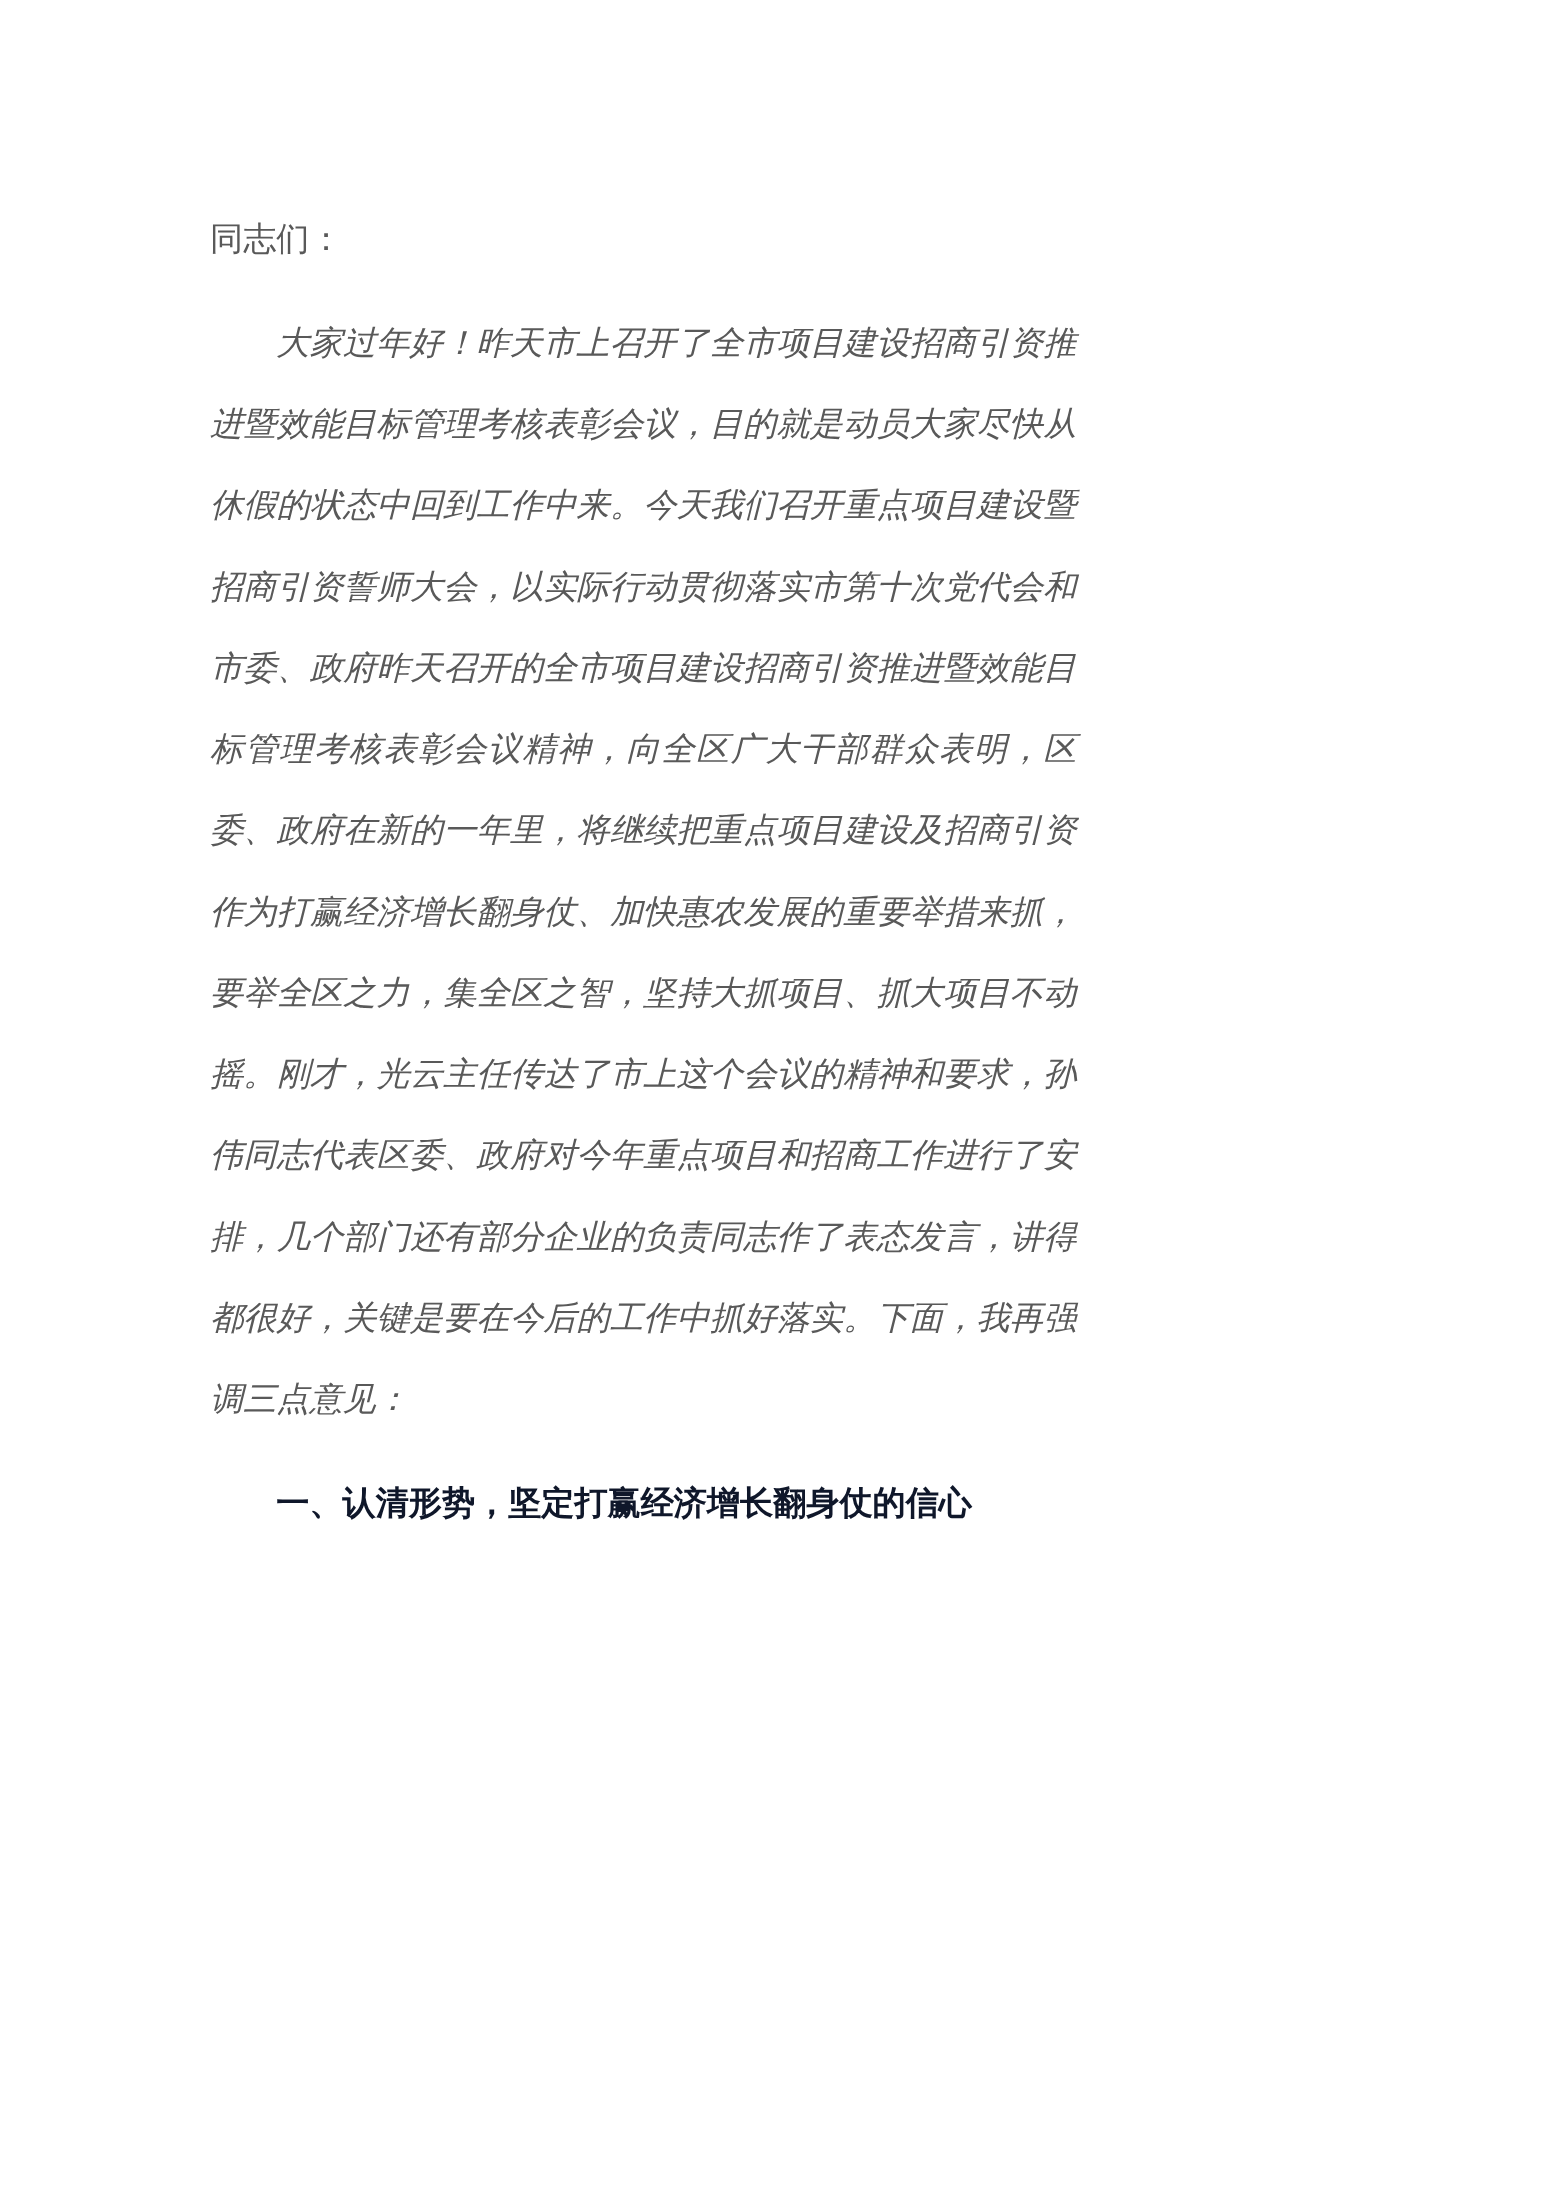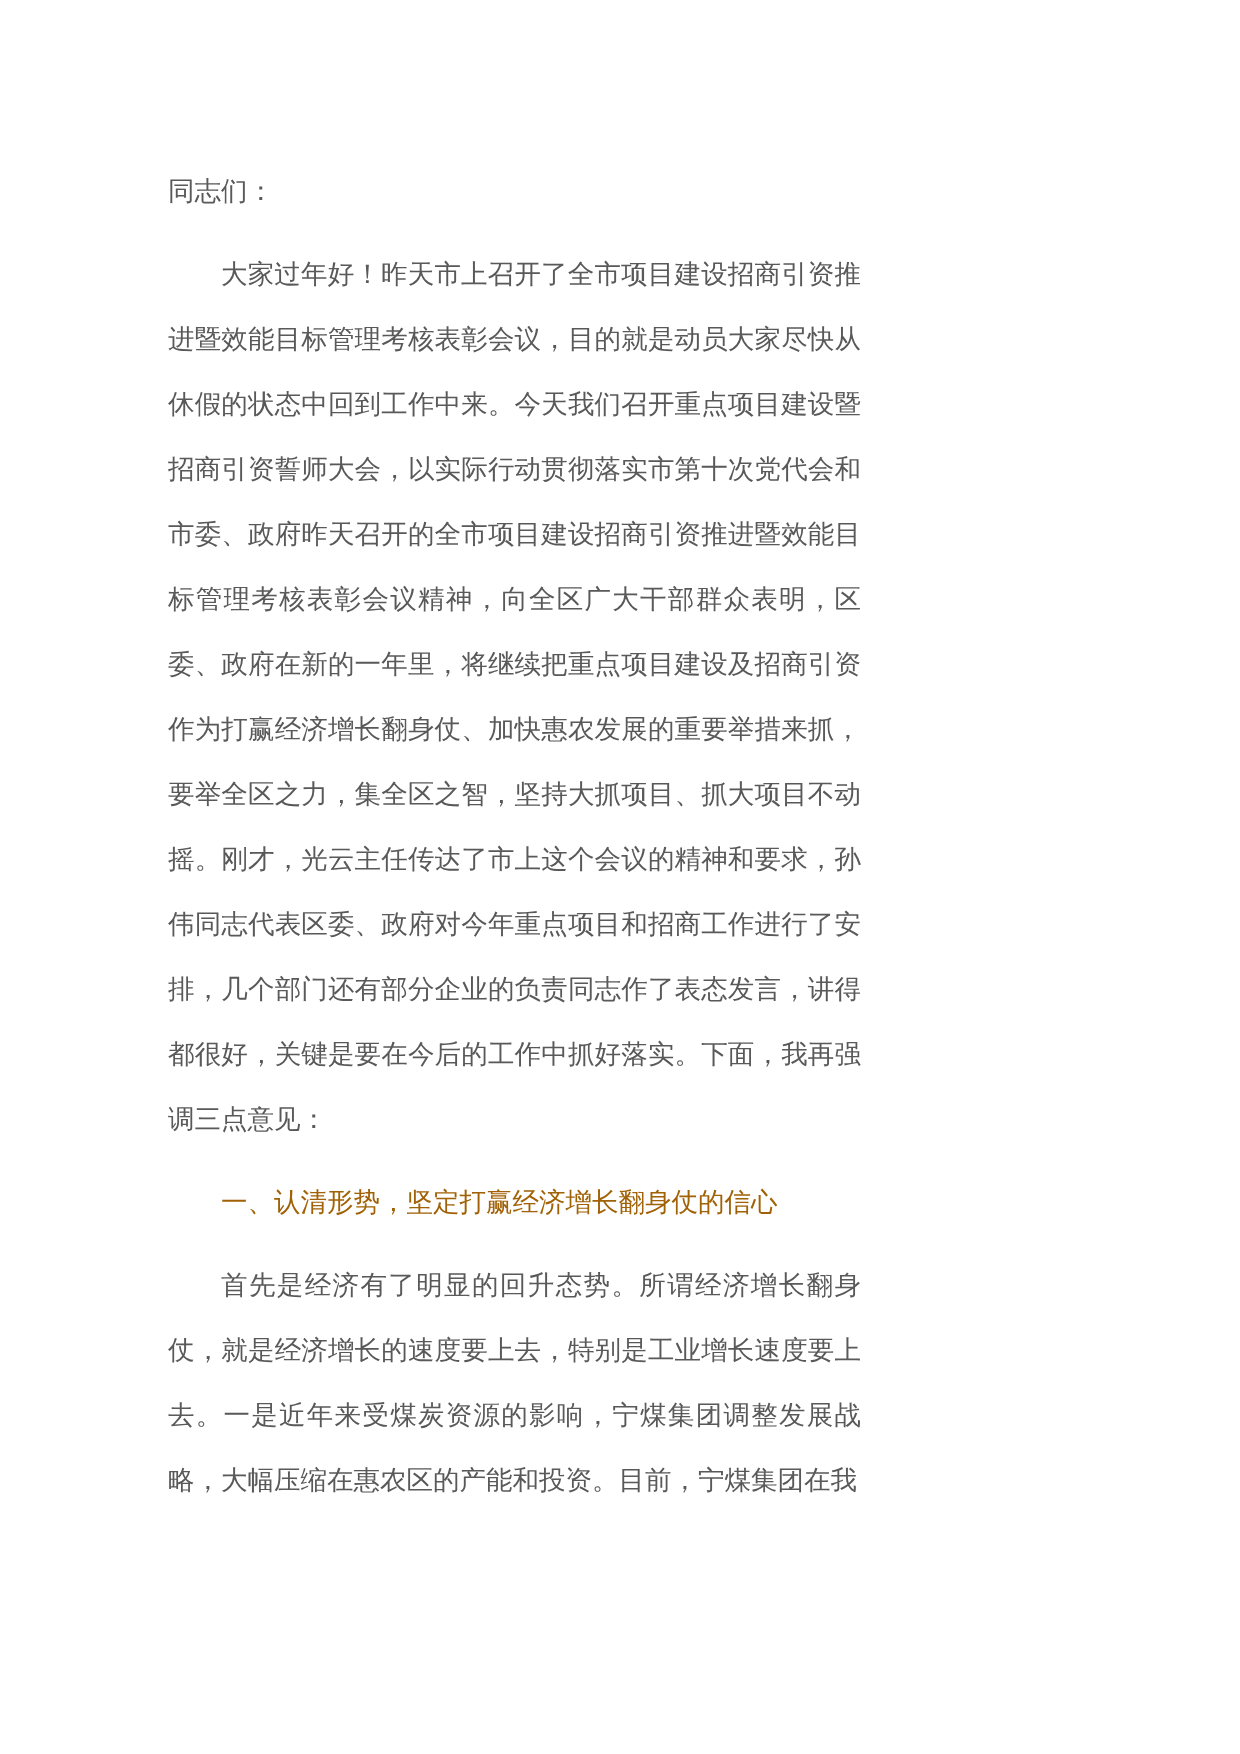--- a/index.html
+++ b/index.html
@@ -29,30 +29,30 @@
     text-align: justify;
     font-weight: normal;
     letter-spacing: 0;
     word-break: break-all;
   }
   .doc-body p.salutation {
     text-indent: 0;
   }
   .doc-body p.body {
     text-indent: 2em;
+    font-style: italic;
   }
   .doc-body p.heading {
     text-indent: 2em;
-    font-weight: normal;
-    color: #a16207;
+    font-weight: bold;
+    color: #0f172a;
   }
 </style>
 </head>
 <body>
 
 <div class="page">
   <div class="doc-body">
       <p class="salutation">同志们：</p>
       <p class="body">大家过年好！昨天市上召开了全市项目建设招商引资推进暨效能目标管理考核表彰会议，目的就是动员大家尽快从休假的状态中回到工作中来。今天我们召开重点项目建设暨招商引资誓师大会，以实际行动贯彻落实市第十次党代会和市委、政府昨天召开的全市项目建设招商引资推进暨效能目标管理考核表彰会议精神，向全区广大干部群众表明，区委、政府在新的一年里，将继续把重点项目建设及招商引资作为打赢经济增长翻身仗、加快惠农发展的重要举措来抓，要举全区之力，集全区之智，坚持大抓项目、抓大项目不动摇。刚才，光云主任传达了市上这个会议的精神和要求，孙伟同志代表区委、政府对今年重点项目和招商工作进行了安排，几个部门还有部分企业的负责同志作了表态发言，讲得都很好，关键是要在今后的工作中抓好落实。下面，我再强调三点意见：</p>
       <p class="heading">一、认清形势，坚定打赢经济增长翻身仗的信心</p>
-      <p class="body">首先是经济有了明显的回升态势。所谓经济增长翻身仗，就是经济增长的速度要上去，特别是工业增长速度要上去。一是近年来受煤炭资源的影响，宁煤集团调整发展战略，大幅压缩在惠农区的产能和投资。目前，宁煤集团在我</p>
     </div>
 </div>
 
 </body></html>

